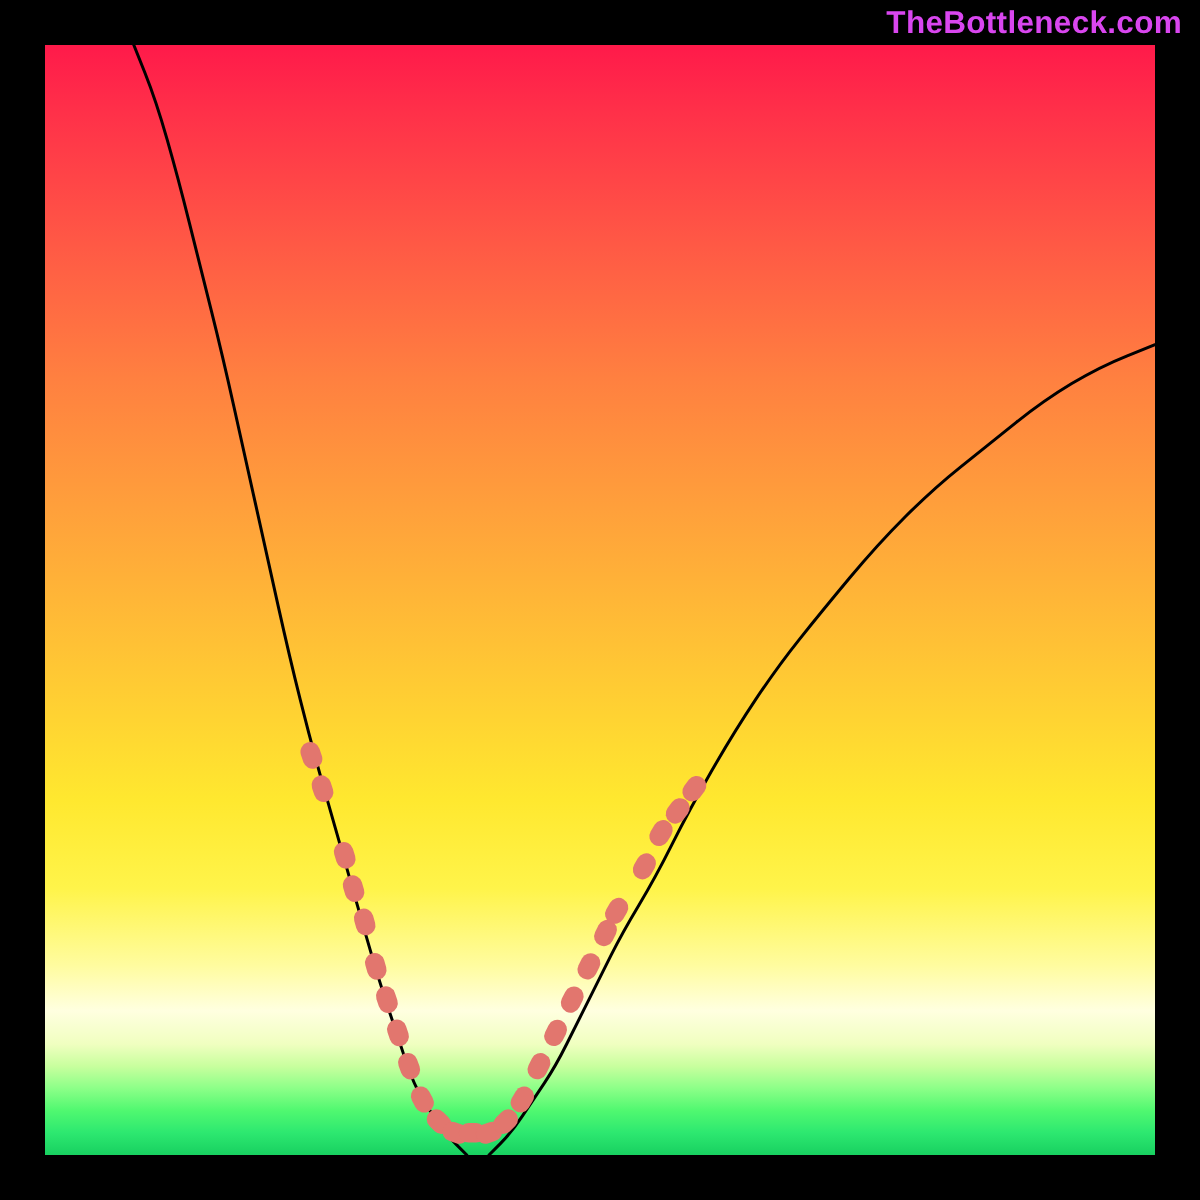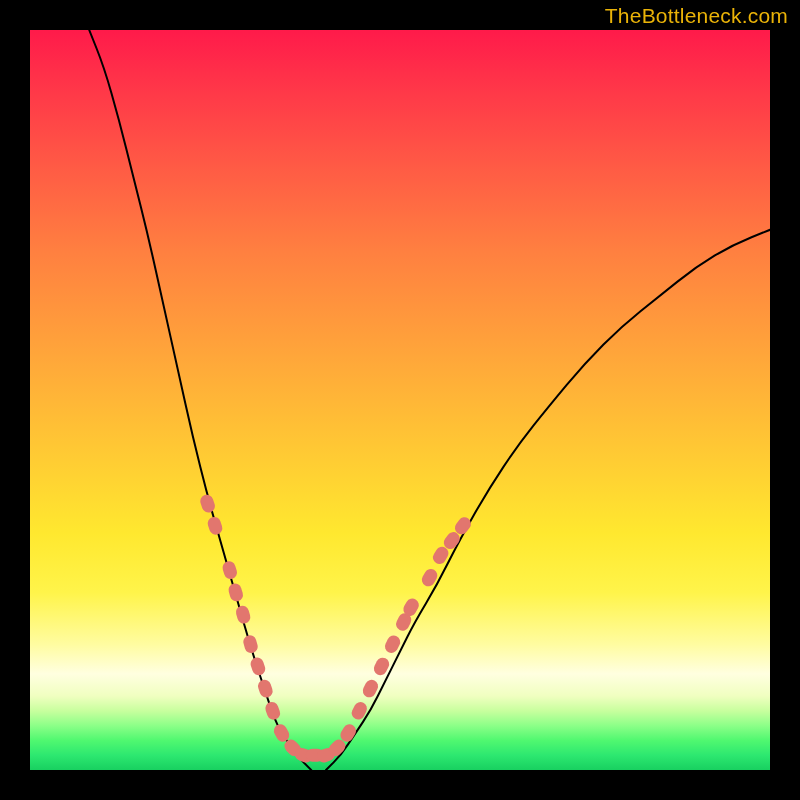--- a/index.html
+++ b/index.html
@@ -58,24 +58,24 @@
     position: absolute;
     left: 0;
     top: 0;
     width: 740px;
     height: 740px;
   }
   .watermark {
     position: absolute;
     top: 4px;
     right: 12px;
-    color: #eab308;
+    color: #d946ef;
     font-size: 21px;
     letter-spacing: 0.2px;
-    font-weight: 400;
+    font-weight: 700;
   }
 </style>
 </head>
 <body>
 
 <div class="frame">
   <div class="plot">
     <div class="gradient"></div>
     <svg class="curves" viewBox="0 0 740 740">
       <g id="curve-group">

